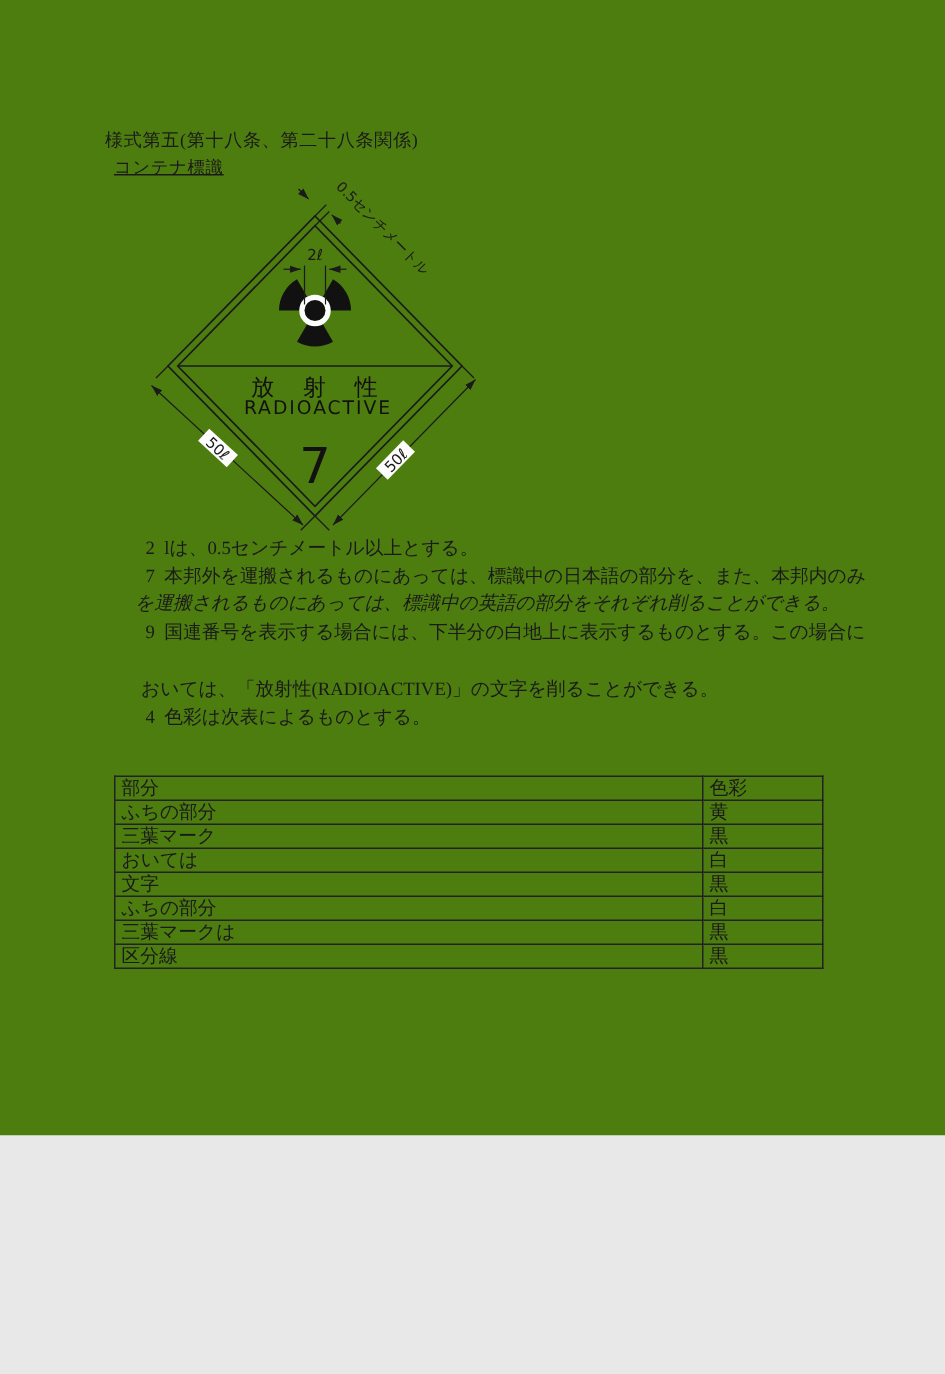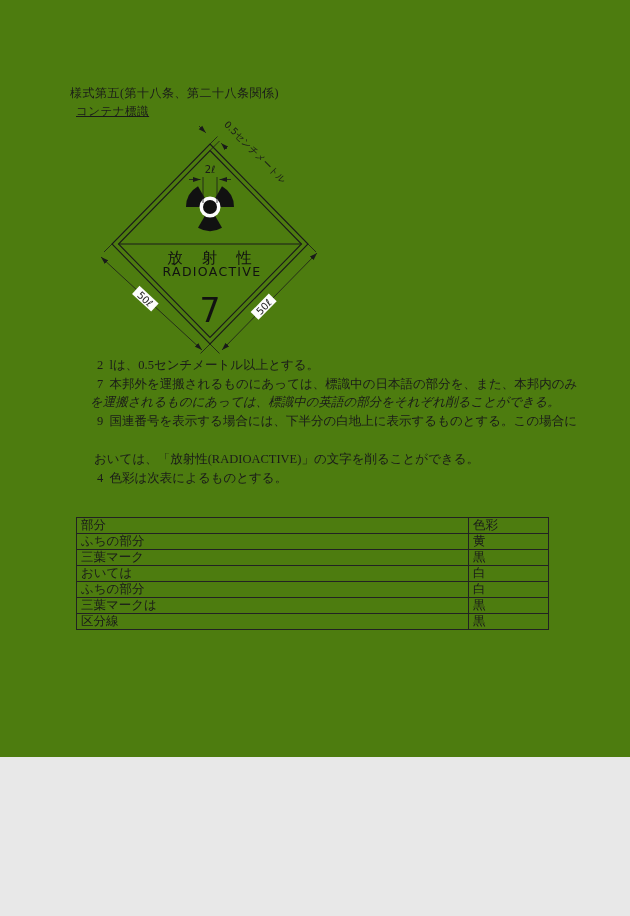--- a/index.html
+++ b/index.html
@@ -123,20 +123,24 @@
     </tr>
     <tr>
       <td>三葉マーク</td>
       <td>黒</td>
     </tr>
     <tr>
       <td>おいては</td>
       <td>白</td>
     </tr>
     <tr>
+      <td>文字</td>
+      <td>黒</td>
+    </tr>
+    <tr>
       <td>ふちの部分</td>
       <td>白</td>
     </tr>
     <tr>
       <td>三葉マークは</td>
       <td>黒</td>
     </tr>
     <tr>
       <td>区分線</td>
       <td>黒</td>

